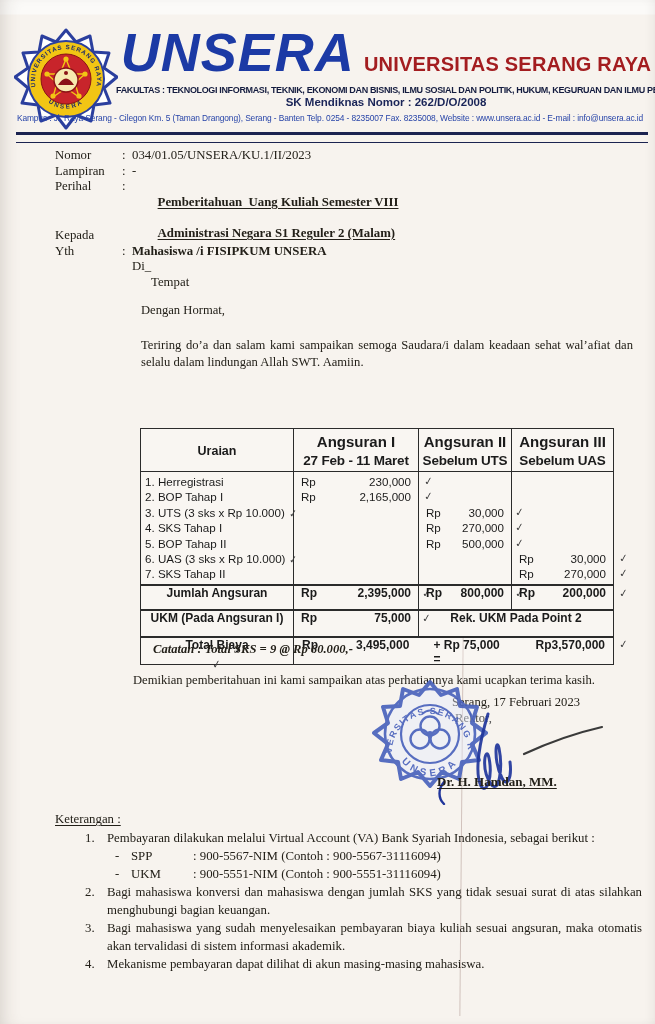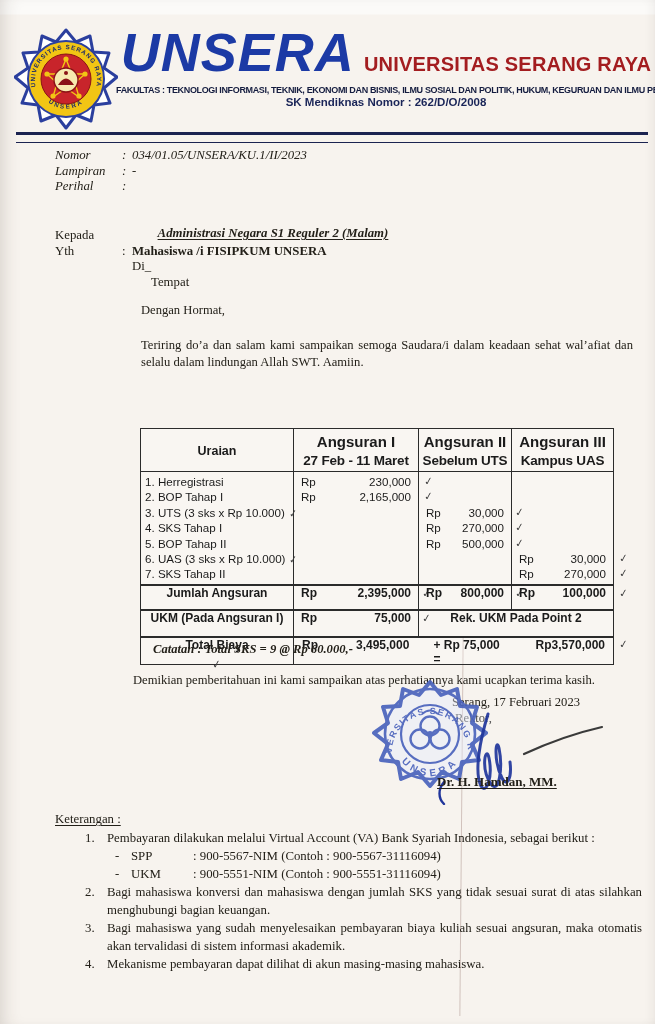--- a/index.html
+++ b/index.html
@@ -16,21 +16,21 @@
   .univname { font-family:"Liberation Sans",sans-serif; font-weight:bold; font-size:20px; color:#a31d20; letter-spacing:.2px; }
   .fakultas { position:absolute; left:116px; top:85px; width:540px; text-align:center; white-space:nowrap;
     font-family:"Liberation Sans",sans-serif; font-weight:bold; font-size:9px; letter-spacing:-0.35px; color:#141c3f; }
   .skline { position:absolute; left:116px; top:96px; width:540px; text-align:center;
     font-family:"Liberation Sans",sans-serif; font-weight:bold; font-size:11.5px; color:#1a2558; }
   .kampus { position:absolute; left:10px; top:113px; width:640px; text-align:center; white-space:nowrap;
     font-family:"Liberation Sans",sans-serif; font-size:8.4px; letter-spacing:-0.1px; color:#2744a8; }
   .hrule { position:absolute; left:16px; top:132px; width:632px; height:7px;
     border-top:3.5px solid #1b2350; border-bottom:1.6px solid #1b2350; }
   
-  .meta { position:absolute; left:55px; top:148px; font-size:12.8px; line-height:15.6px;font-style:italic; }
+  .meta { position:absolute; left:55px; top:148px; font-size:12.8px; line-height:15.6px; }
   .meta .mrow { display:flex; }
   .meta .mlabel { width:67px; }
   .meta .mcolon { width:10px; }
   .perihal-val { font-weight:bold; white-space:pre-wrap; }
   .perihal-val .u { text-decoration:underline; text-underline-offset:2px; display:inline-block; }
   
   .recipient { position:absolute; left:55px; top:228px; font-size:12.8px; line-height:15.6px; }
   .recipient .mrow { display:flex; }
   .recipient .mlabel { width:67px; }
   .recipient .mcolon { width:10px; }
@@ -123,38 +123,39 @@
     <path d="M 44 59 Q 52 46 60 59 Z" fill="#8a1216"></path>
     <circle cx="52" cy="47" r="2" fill="#8a1216"></circle>
   </svg>
 
   <div class="brandrow">
     <span class="wordmark">UNSERA</span>
     <span class="univname">UNIVERSITAS SERANG RAYA</span>
   </div>
   <div class="fakultas">FAKULTAS : TEKNOLOGI INFORMASI, TEKNIK, EKONOMI DAN BISNIS, ILMU SOSIAL DAN POLITIK, HUKUM, KEGURUAN DAN ILMU PENDIDIKAN</div>
   <div class="skline">SK Mendiknas Nomor : 262/D/O/2008</div>
+  <div class="kampus">Kampus : Jl. Raya Serang - Cilegon Km. 5 (Taman Drangong), Serang - Banten Telp. 0254 - 8235007 Fax. 8235008, Website : www.unsera.ac.id - E-mail : info@unsera.ac.id</div>
   <div class="hrule"></div>
 
   <div class="meta">
     <div class="mrow">
       <span class="mlabel">Nomor</span>
       <span class="mcolon">:</span>
       <span>034/01.05/UNSERA/KU.1/II/2023</span>
     </div>
     <div class="mrow">
       <span class="mlabel">Lampiran</span>
       <span class="mcolon">:</span>
       <span>-</span>
     </div>
     <div class="mrow">
       <span class="mlabel">Perihal</span>
       <span class="mcolon">:</span>
       <span class="perihal-val">
-        <br>
+        <span class="u">Pemberitahuan  Uang Kuliah Semester VIII</span><br>
         <span class="u">Administrasi Negara S1 Reguler 2 (Malam)</span>
       </span>
     </div>
   </div>
 
   <div class="recipient">
     <div>Kepada</div>
     <div class="mrow">
       <span class="mlabel">Yth</span>
       <span class="mcolon">:</span>
@@ -175,21 +176,21 @@
       <div>
         <div class="h-main">Angsuran I</div>
         <div class="h-sub">27 Feb - 11 Maret</div>
       </div>
       <div>
         <div class="h-main">Angsuran II</div>
         <div class="h-sub">Sebelum UTS</div>
       </div>
       <div>
         <div class="h-main">Angsuran III</div>
-        <div class="h-sub">Kampus UAS</div>
+        <div class="h-sub">Sebelum UAS</div>
       </div>
     </div>
 
     <div class="tgrid t-items">
       <div class="tcol-label">
         <div class="titem"><span>1. Herregistrasi</span></div>
         <div class="titem"><span>2. BOP Tahap I</span></div>
         <div class="titem"><span>3. UTS (3 sks x Rp 10.000)</span><span class="lblchk">✓</span></div>
         <div class="titem"><span>4. SKS Tahap I</span></div>
         <div class="titem"><span>5. BOP Tahap II</span></div>
@@ -262,21 +263,21 @@
           <span class="val">2,395,000</span>
           <span class="chk chk-in">✓</span>
         </div>
       <div class="amt titem">
           <span>Rp</span>
           <span class="val">800,000</span>
           <span class="chk chk-in">✓</span>
         </div>
       <div class="amt titem">
           <span>Rp</span>
-          <span class="val">100,000</span>
+          <span class="val">200,000</span>
           <span class="chk">✓</span>
         </div>
     </div>
 
     <div class="grid-ukm t-sum">
       <div class="slabel">
           <span>UKM (Pada Angsuran I)</span>
         </div>
       <div class="amt titem">
           <span>Rp</span>

